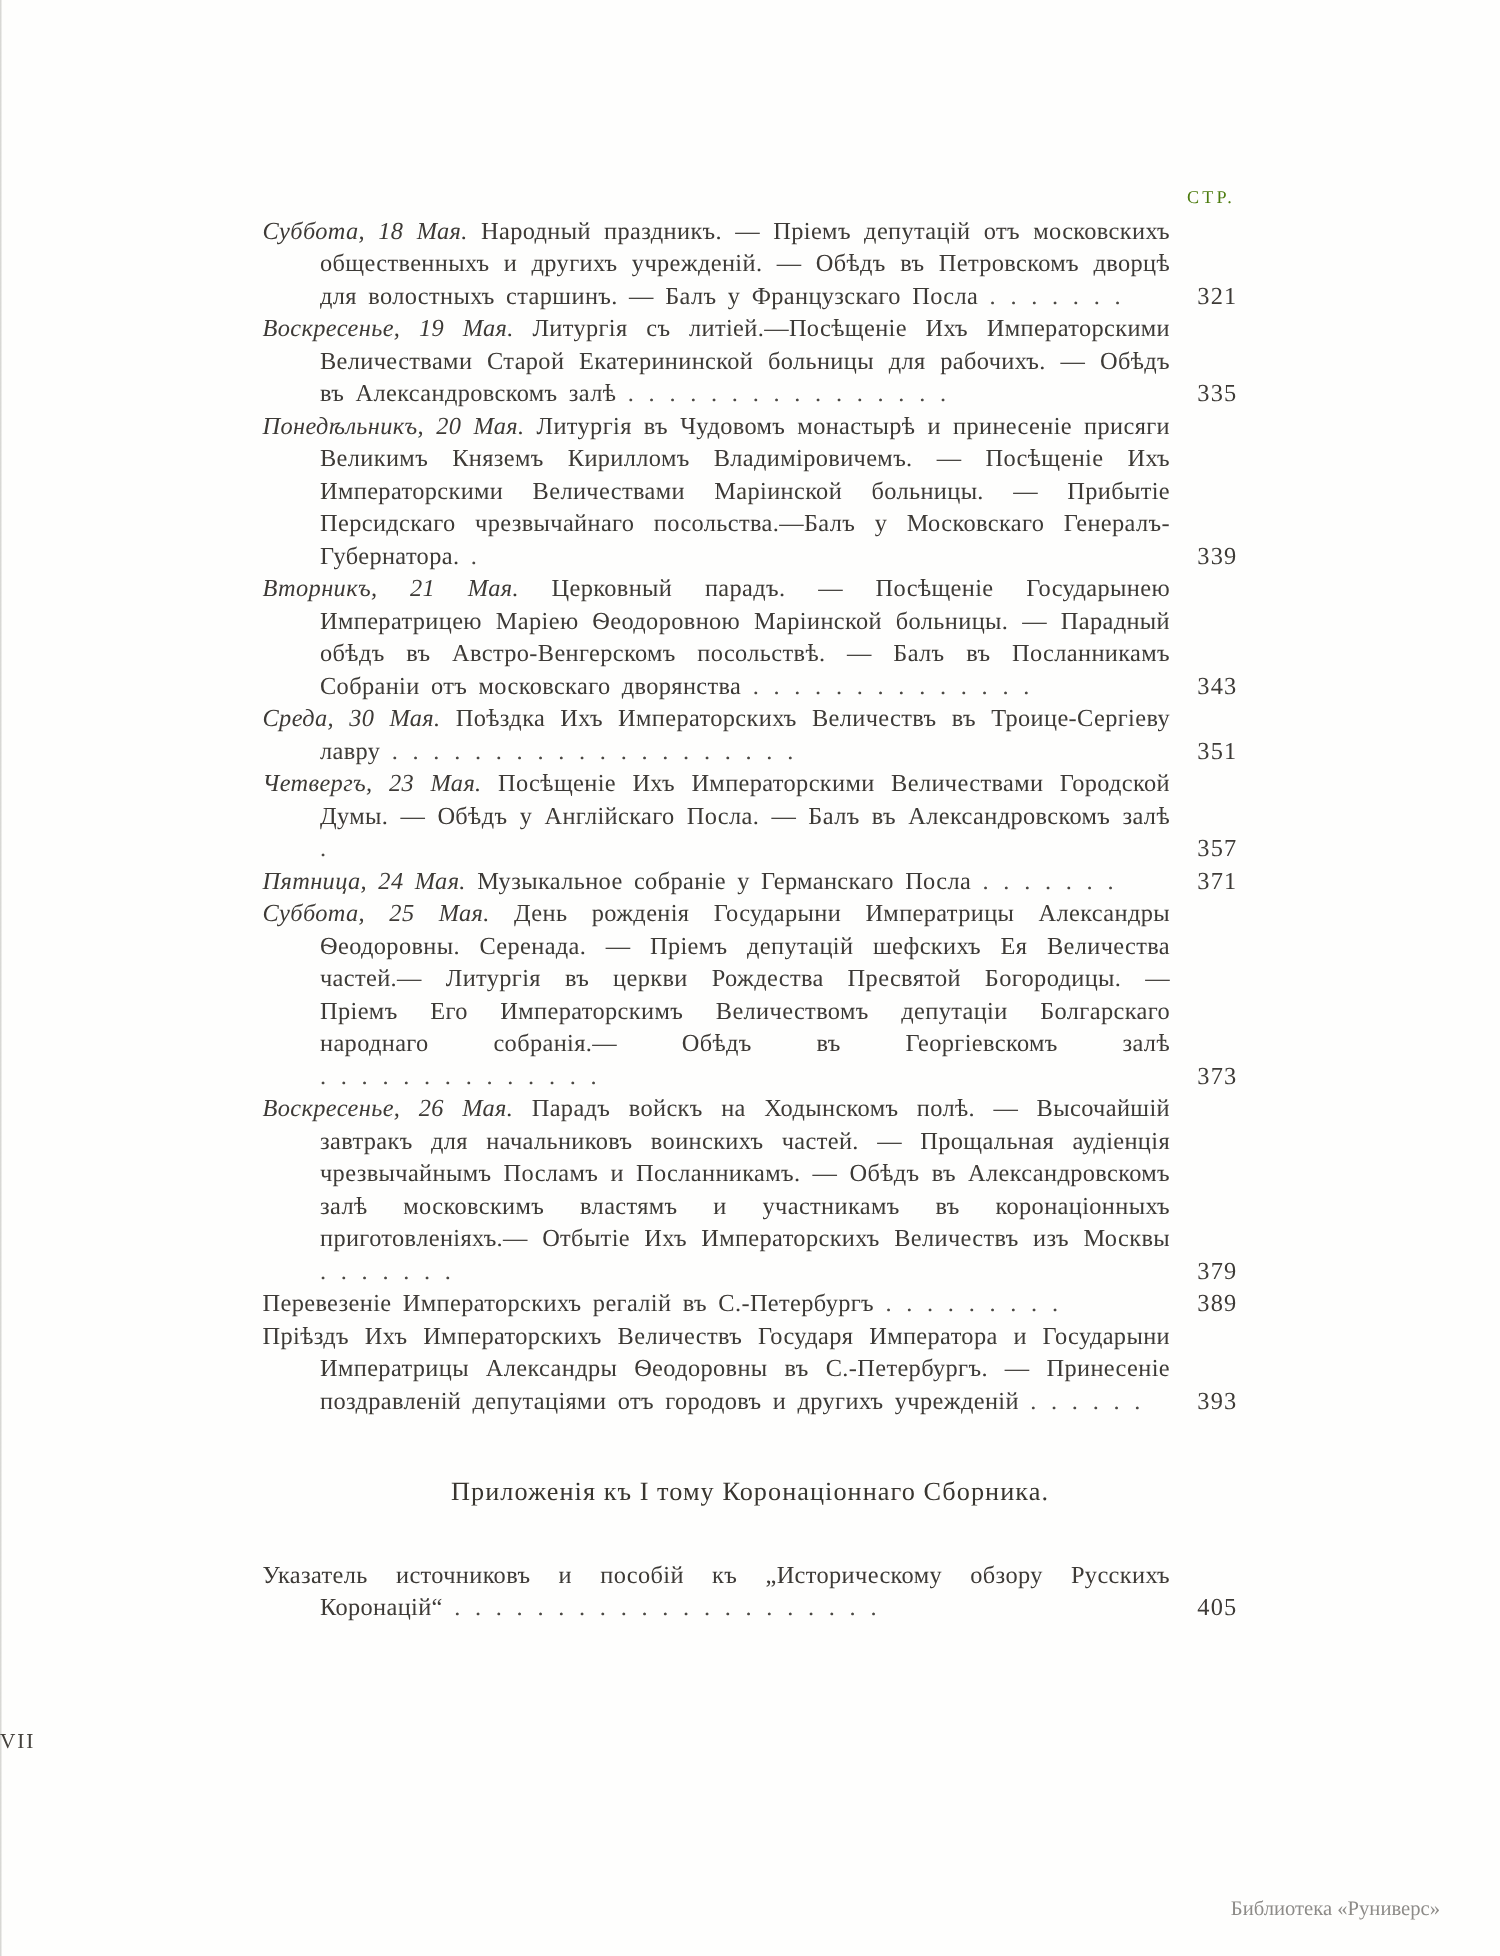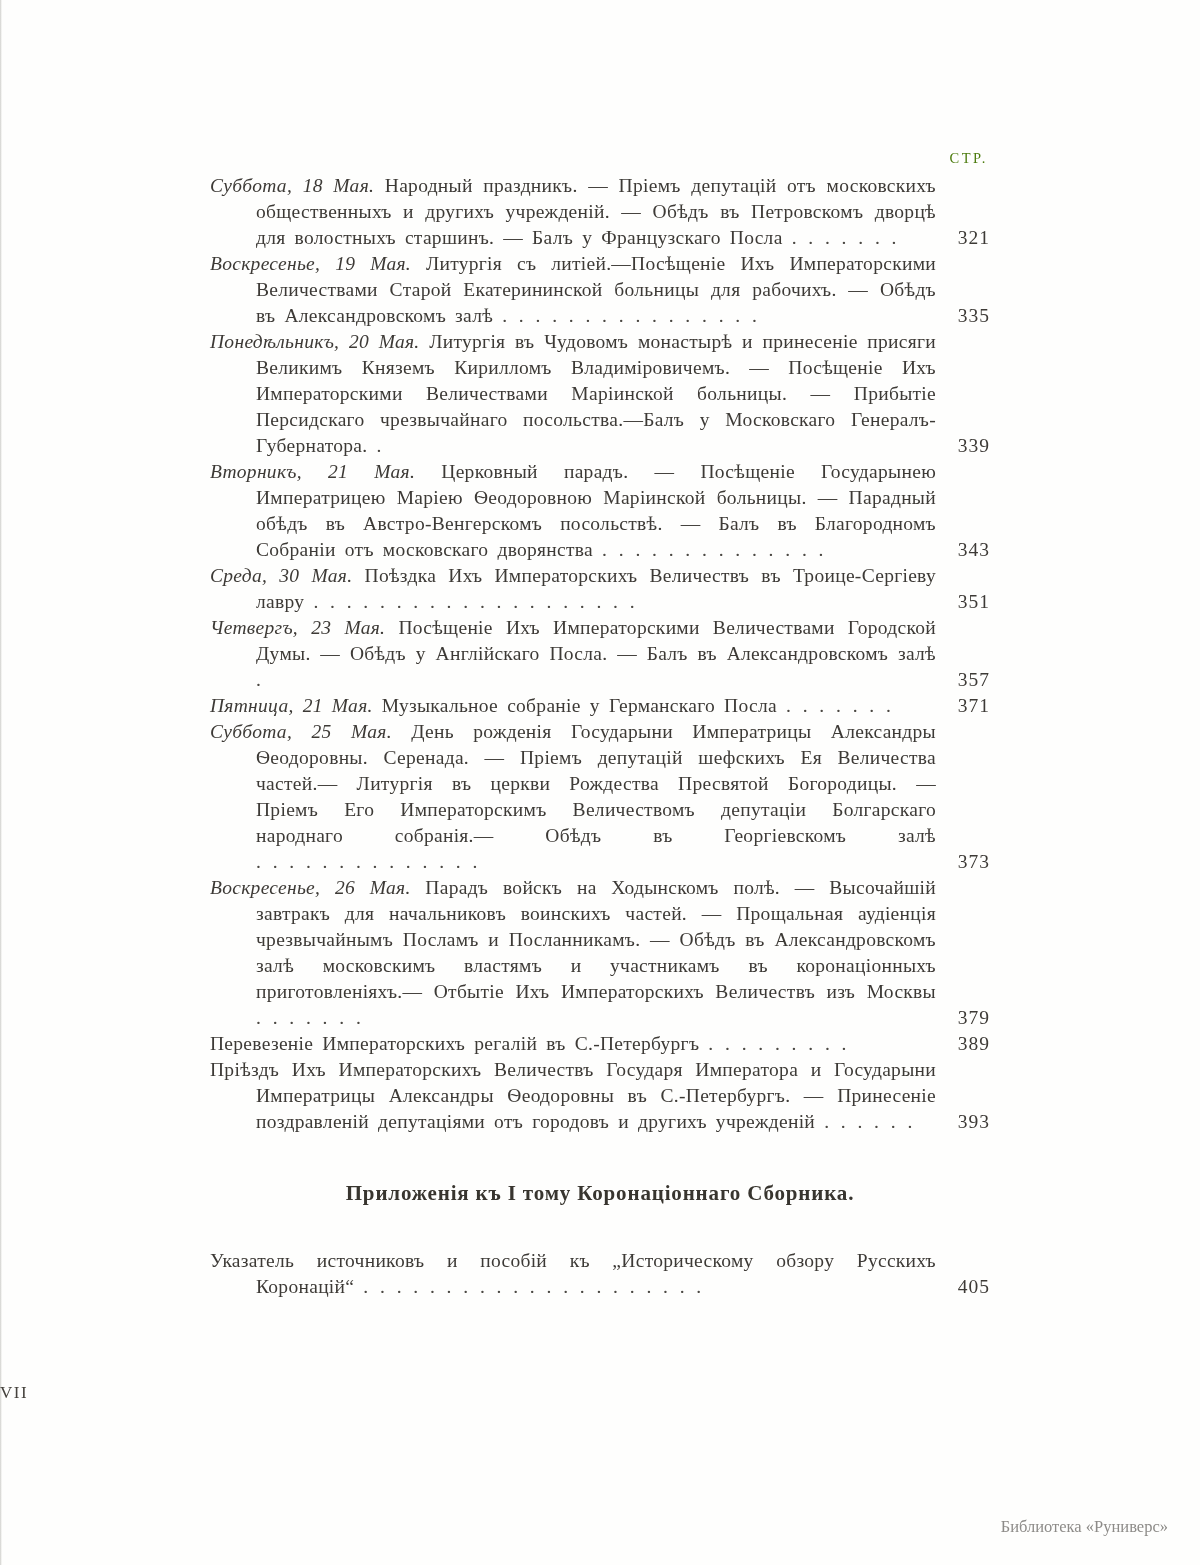--- a/index.html
+++ b/index.html
@@ -54,39 +54,39 @@
   .entry .num {
     position: absolute;
     right: 0;
     bottom: 0;
     text-indent: 0;
     font-size: 19.5px;
     letter-spacing: 1px;
   }
   .appendix-heading {
     text-align: center;
-    font-weight: bold;
+    font-weight: normal;
     font-size: 21px;
     letter-spacing: 0.04em;
     margin: 46px 0 42px 0;
     color: #38352f;
   }
   .folio {
     position: absolute;
     bottom: 162px;
     left: 0;
     width: 100%;
     text-align: left;
     font-size: 17px;
     letter-spacing: 1.5px;
     color: #45423d;
   }
   .watermark {
     position: absolute;
-    right: 32px;
+    right: 48px;
     bottom: 28px;
     font-size: 16.5px;
     color: #8d8b88;
   }
 </style>
 </head>
 <body>
 
 <div class="scan-edge"></div>
 
@@ -110,41 +110,41 @@
 
   <p class="entry">
     <span class="date">Понедѣльникъ, 20 Мая.</span>
     <span class="desc">Литургія въ Чудовомъ монастырѣ и принесеніе присяги Великимъ Княземъ Кирилломъ Владиміровичемъ. — Посѣщеніе Ихъ Императорскими Величествами Маріинской больницы. — Прибытіе Персидскаго чрезвычайнаго посольства.—Балъ у Московскаго Генералъ-Губернатора.</span>
     <span class="dots">.</span>
     <span class="num">339</span>
   </p>
 
   <p class="entry">
     <span class="date">Вторникъ, 21 Мая.</span>
-    <span class="desc">Церковный парадъ. — Посѣщеніе Государынею Императрицею Маріею Ѳеодоровною Маріинской больницы. — Парадный обѣдъ въ Австро-Венгерскомъ посольствѣ. — Балъ въ Благородномъ Собраніи отъ московскаго дворянства</span>
+    <span class="desc">Церковный парадъ. — Посѣщеніе Государынею Императрицею Маріею Ѳеодоровною Маріинской больницы. — Парадный обѣдъ въ Австро-Венгерскомъ посольствѣ. — Балъ въ Посланникамъ Собраніи отъ московскаго дворянства</span>
     <span class="dots">. . . . . . . . . . . . . .</span>
     <span class="num">343</span>
   </p>
 
   <p class="entry">
     <span class="date">Среда, 30 Мая.</span>
     <span class="desc">Поѣздка Ихъ Императорскихъ Величествъ въ Троице-Сергіеву лавру</span>
     <span class="dots">. . . . . . . . . . . . . . . . . . . .</span>
     <span class="num">351</span>
   </p>
 
   <p class="entry">
     <span class="date">Четвергъ, 23 Мая.</span>
     <span class="desc">Посѣщеніе Ихъ Императорскими Величествами Городской Думы. — Обѣдъ у Англійскаго Посла. — Балъ въ Александровскомъ залѣ</span>
     <span class="dots">.</span>
     <span class="num">357</span>
   </p>
 
   <p class="entry">
-    <span class="date">Пятница, 21 Мая.</span>
+    <span class="date">Пятница, 24 Мая.</span>
     <span class="desc">Музыкальное собраніе у Германскаго Посла</span>
     <span class="dots">. . . . . . .</span>
     <span class="num">371</span>
   </p>
 
   <p class="entry">
     <span class="date">Суббота, 25 Мая.</span>
     <span class="desc">День рожденія Государыни Императрицы Александры Ѳеодоровны. Серенада. — Пріемъ депутацій шефскихъ Ея Величества частей.— Литургія въ церкви Рождества Пресвятой Богородицы. — Пріемъ Его Императорскимъ Величествомъ депутаціи Болгарскаго народнаго собранія.— Обѣдъ въ Георгіевскомъ залѣ</span>
     <span class="dots">. . . . . . . . . . . . . .</span>
     <span class="num">373</span>

